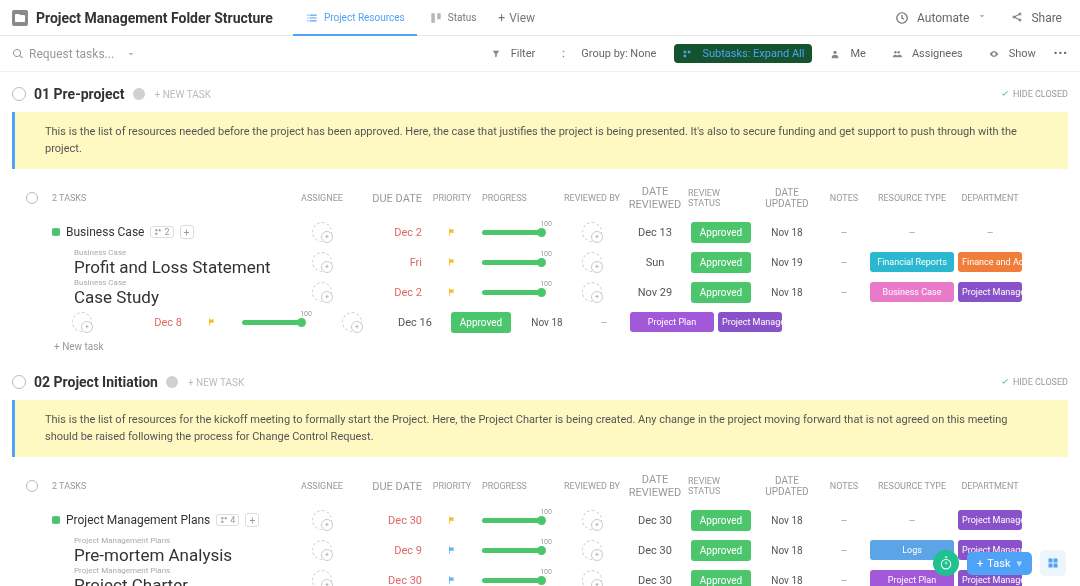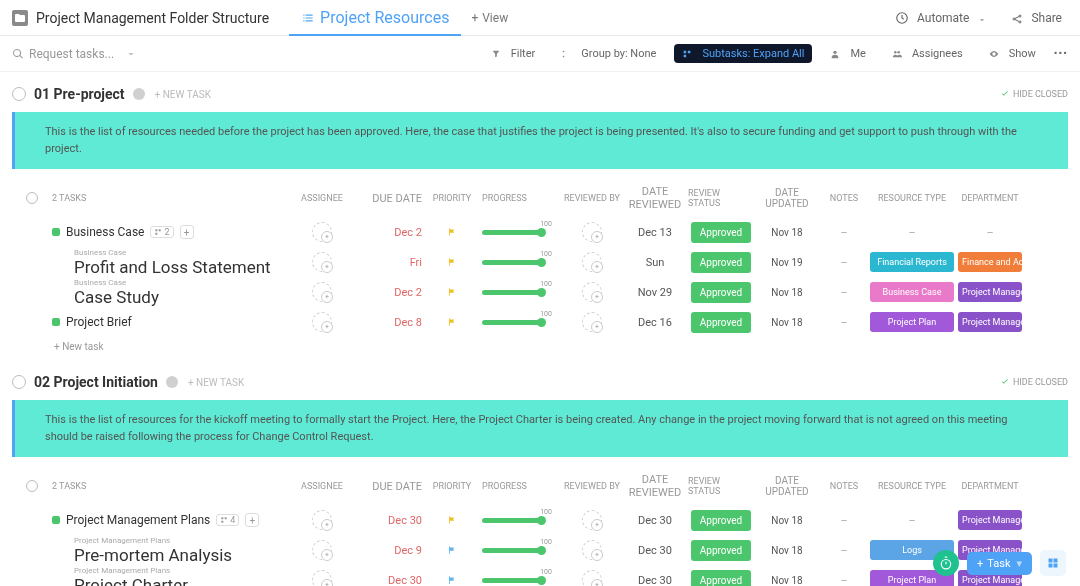--- a/index.html
+++ b/index.html
@@ -1,44 +1,44 @@
 <!DOCTYPE html>
 <html><head>
 <meta charset="utf-8">
 <style>
 *{box-sizing:border-box;margin:0;padding:0;font-family:-apple-system,BlinkMacSystemFont,"Segoe UI",Roboto,sans-serif}
 body{background:#fff;font-size:12px;color:#333;width:1080px;height:586px;overflow:hidden;position:relative}
 .header{display:flex;align-items:center;height:36px;border-bottom:1px solid #e8e8e8;padding:0 12px}
 .folder-icon{width:16px;height:16px;background:#8a8a8a;border-radius:2px;margin-right:8px;display:flex;align-items:center;justify-content:center}
 .folder-icon svg{width:12px;height:12px;fill:#fff}
-.title{font-size:14px;font-weight:400;color:#333;margin-right:20px}
+.title{font-size:14px;font-weight:700;color:#333;margin-right:20px}
 .tabs{display:flex;height:100%}
-.tab{display:flex;align-items:center;padding:0 12px;color:#777;font-size:16px;cursor:pointer;position:relative}
+.tab{display:flex;align-items:center;padding:0 12px;color:#777;font-size:10px;cursor:pointer;position:relative}
 .tab.active{color:#4fa3f7}
 .tab.active::after{content:'';position:absolute;bottom:-1px;left:0;right:0;height:2px;background:#4fa3f7}
 .tab-icon{width:14px;height:14px;margin-right:5px;opacity:.6}
 .tab.active .tab-icon{opacity:1}
 .add-view{display:flex;align-items:center;color:#777;font-size:12px;padding:0 10px;cursor:pointer}
 .header-right{margin-left:auto;display:flex;align-items:center;gap:12px;color:#666;font-size:12px}
-.btn-ghost{display:flex;align-items:flex-end;gap:8px;cursor:pointer;padding:4px 6px;border-radius:4px}
+.btn-ghost{display:flex;align-items:flex-start;gap:8px;cursor:pointer;padding:4px 6px;border-radius:4px}
 .toolbar{display:flex;align-items:center;height:36px;padding:0 12px;border-bottom:1px solid #f0f0f0}
 .search-box{display:flex;align-items:center;color:#999;font-size:12px;flex:0 0 130px}
 .search-box svg{width:12px;height:12px;margin-right:5px}
 .toolbar-right{margin-left:auto;display:flex;align-items:center;gap:10px;font-size:11px;color:#666}
 .chip{padding:3px 8px;border-radius:4px;cursor:pointer;display:flex;align-items:center;gap:10px}
-.chip.blue{background:#0f172a;color:#4fa3f7}
+.chip.blue{background:#14532d;color:#4fa3f7}
 .more-dots{letter-spacing:1px;cursor:pointer}
 .section{padding:8px 12px 0}
 .section-head{display:flex;align-items:center;padding:6px 0}
 .status-circle{width:14px;height:14px;border:1.5px solid #bbb;border-radius:50%;margin-right:8px}
 .section-title{font-size:14px;font-weight:700;color:#333;margin-right:8px}
 .info-icon{width:12px;height:12px;background:#d0d0d0;border-radius:50%;margin-right:10px}
 .new-task{color:#bbb;font-size:10px;cursor:pointer}
 .hide-closed{margin-left:auto;color:#999;font-size:9px;display:flex;align-items:center;gap:3px}
-.desc-box{background:#5eead4;border-left:3px solid #4fa3f7;padding:12px 30px;font-size:11px;color:#555;line-height:1.5;margin:4px 0 10px}
+.desc-box{background:#fef9c3;border-left:3px solid #4fa3f7;padding:12px 30px;font-size:11px;color:#555;line-height:1.5;margin:4px 0 10px}
 .col-head{display:flex;align-items:center;padding:6px 0;font-size:9px;color:#999;text-transform:uppercase}
 .col-head .c-check{width:40px}
 .col-head .c-name{flex:0 0 240px}
 .row{display:flex;align-items:center;height:30px;font-size:11px}
 .row.sub{padding-left:22px}
 .c-check{width:40px;display:flex;align-items:center;justify-content:center}
 .c-check .status-circle{margin:0}
 .c-name{flex:0 0 240px;display:flex;align-items:center;gap:6px}
 .row.main .c-name{font-size:12px;font-weight:400}
 .task-sq{width:8px;height:8px;background:#4cc66d;border-radius:2px;flex-shrink:0}
@@ -96,20 +96,26 @@
       </svg>
   </div>
   <div class="title">Project Management Folder Structure</div>
   <div class="tabs">
     <div class="tab active">
       <svg class="tab-icon" viewBox="0 0 24 24" fill="#4fa3f7">
           <path d="M4 6h2v2H4zm4 0h12v2H8zm-4 5h2v2H4zm4 0h12v2H8zm-4 5h2v2H4zm4 0h12v2H8z"></path>
         </svg>
       <span>Project Resources</span>
     </div>
+    <div class="tab">
+      <svg class="tab-icon" viewBox="0 0 24 24" fill="#888">
+          <path d="M4 4h6v16H4zm10 0h6v10h-6z"></path>
+        </svg>
+      <span>Status</span>
+    </div>
     <div class="add-view">
       <span style="margin-right:4px">+</span>
       <span>View</span>
     </div>
   </div>
   <div class="header-right">
     <div class="btn-ghost">
       <svg width="14" height="14" viewBox="0 0 24 24" fill="none" stroke="#666" stroke-width="2">
           <circle cx="12" cy="12" r="9"></circle>
           <path d="M12 7v5l3 2"></path>
@@ -327,24 +333,20 @@
       <div class="c-notes">–</div>
       <div class="c-restype">
           <div class="tag w84 pink">Business Case</div>
         </div>
       <div class="c-dept">
           <div class="tag w64 purple2">Project Managem</div>
         </div>
     </div>
       <div class="row main">
       <div class="c-check"></div>
-      <div class="c-name">
-          <div class="task-sq"></div>
-         <span>Project Brief</span>
-         </div>
       <div class="c-assignee">
           <div class="avatar-ph"></div>
         </div>
       <div class="c-due">Dec 8</div>
       <div class="c-priority">
           <svg class="flag yellow" viewBox="0 0 24 24">
             <path d="M5 3v18h2v-7h10l-2-4 2-4H7V3z"></path>
           </svg>
         </div>
       <div class="c-progress">

